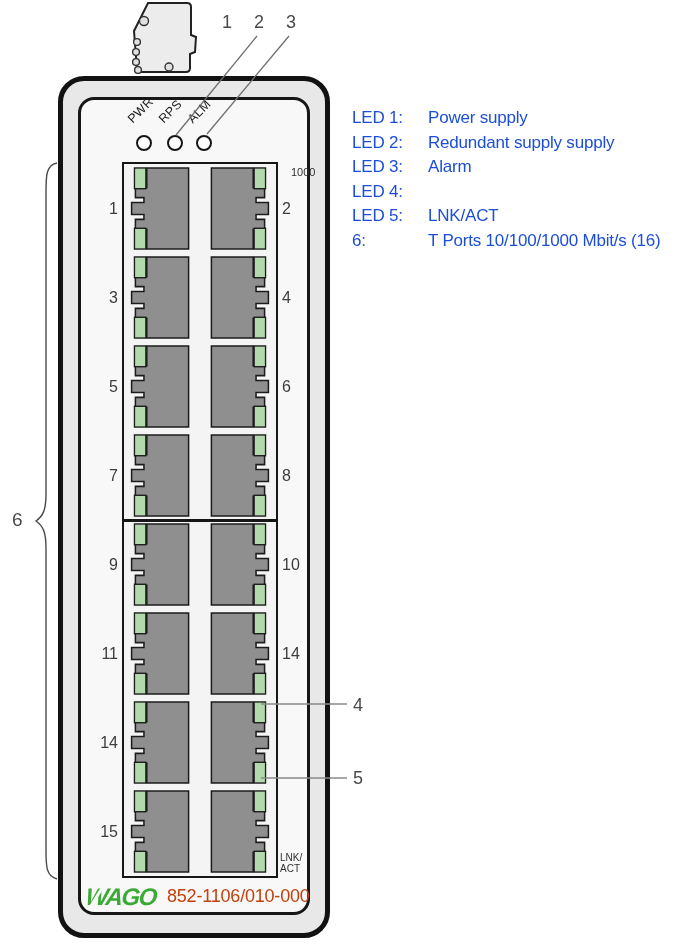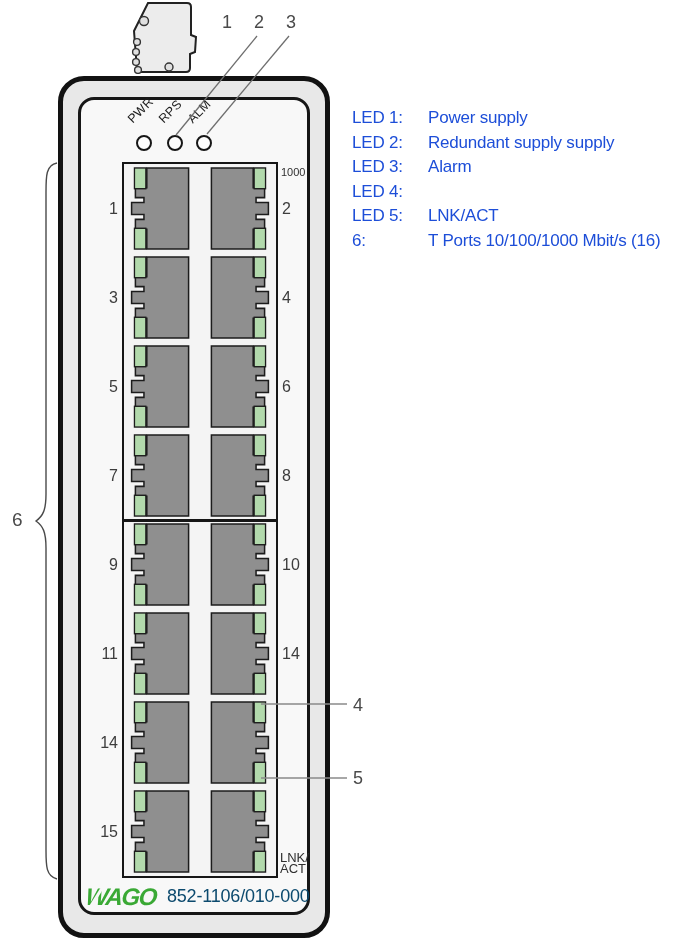--- a/index.html
+++ b/index.html
@@ -31,32 +31,32 @@
   .pled { fill:var(--led-green,#b2d9ac); stroke:#1c1c1c; stroke-width:1.4; }
   .mid-divider { position:absolute; left:0; top:355px; width:152px; height:2.5px;
     background:#161616; z-index:5; }
 
   
   .num-col { position:absolute; top:164px; width:34px; z-index:4; }
   .num-col .num { height:89px; display:flex; align-items:center; font-size:16px; color:#3d3d3d; }
   .num-col-left { left:84px; } .num-col-left .num { justify-content:flex-end; }
   .num-col-right { left:282px; } .num-col-right .num { justify-content:flex-start; }
 
-  .label-1000 { position:absolute; left:281px; top:166px; font-size:11px; color:#2f2f2f; z-index:5; }
-  .label-lnkact { position:absolute; left:280px; top:852px; font-size:13px; line-height:11px;
+  .label-1000 { position:absolute; left:291px; top:166px; font-size:11px; color:#2f2f2f; z-index:5; }
+  .label-lnkact { position:absolute; left:280px; top:852px; font-size:10px; line-height:11px;
     color:#2f2f2f; z-index:5; }
 
   
   .logo { position:absolute; left:86px; top:883px; width:78px; height:27px; z-index:5; }
   .logo-text { display:inline-block; font-weight:800; font-style:italic; font-size:24px;
     letter-spacing:-1.5px; color:var(--wago-green,#3aa935); transform:skewX(-6deg); line-height:27px; }
   .logo-slash { position:absolute; left:9px; top:1px; width:3px; height:26px; background:#f8f8f8;
     transform:rotate(32deg); }
   .model-number { position:absolute; left:167px; top:886px; font-size:18px; letter-spacing:-.2px;
-    color:#0c4a6e; z-index:5; }
+    color:#c2410c; z-index:5; }
 
   
   .overlay { position:absolute; left:0; top:0; width:697px; height:945px; z-index:8;
     pointer-events:none; }
   .callout-label { position:absolute; z-index:9; font-size:18px; color:#4a4a4a; }
   .c1 { left:222px; top:12px; } .c2 { left:254px; top:12px; } .c3 { left:286px; top:12px; }
   .c4 { left:353px; top:695px; } .c5 { left:353px; top:768px; }
   .c6 { left:12px; top:509px; font-size:19px; }
 
   

